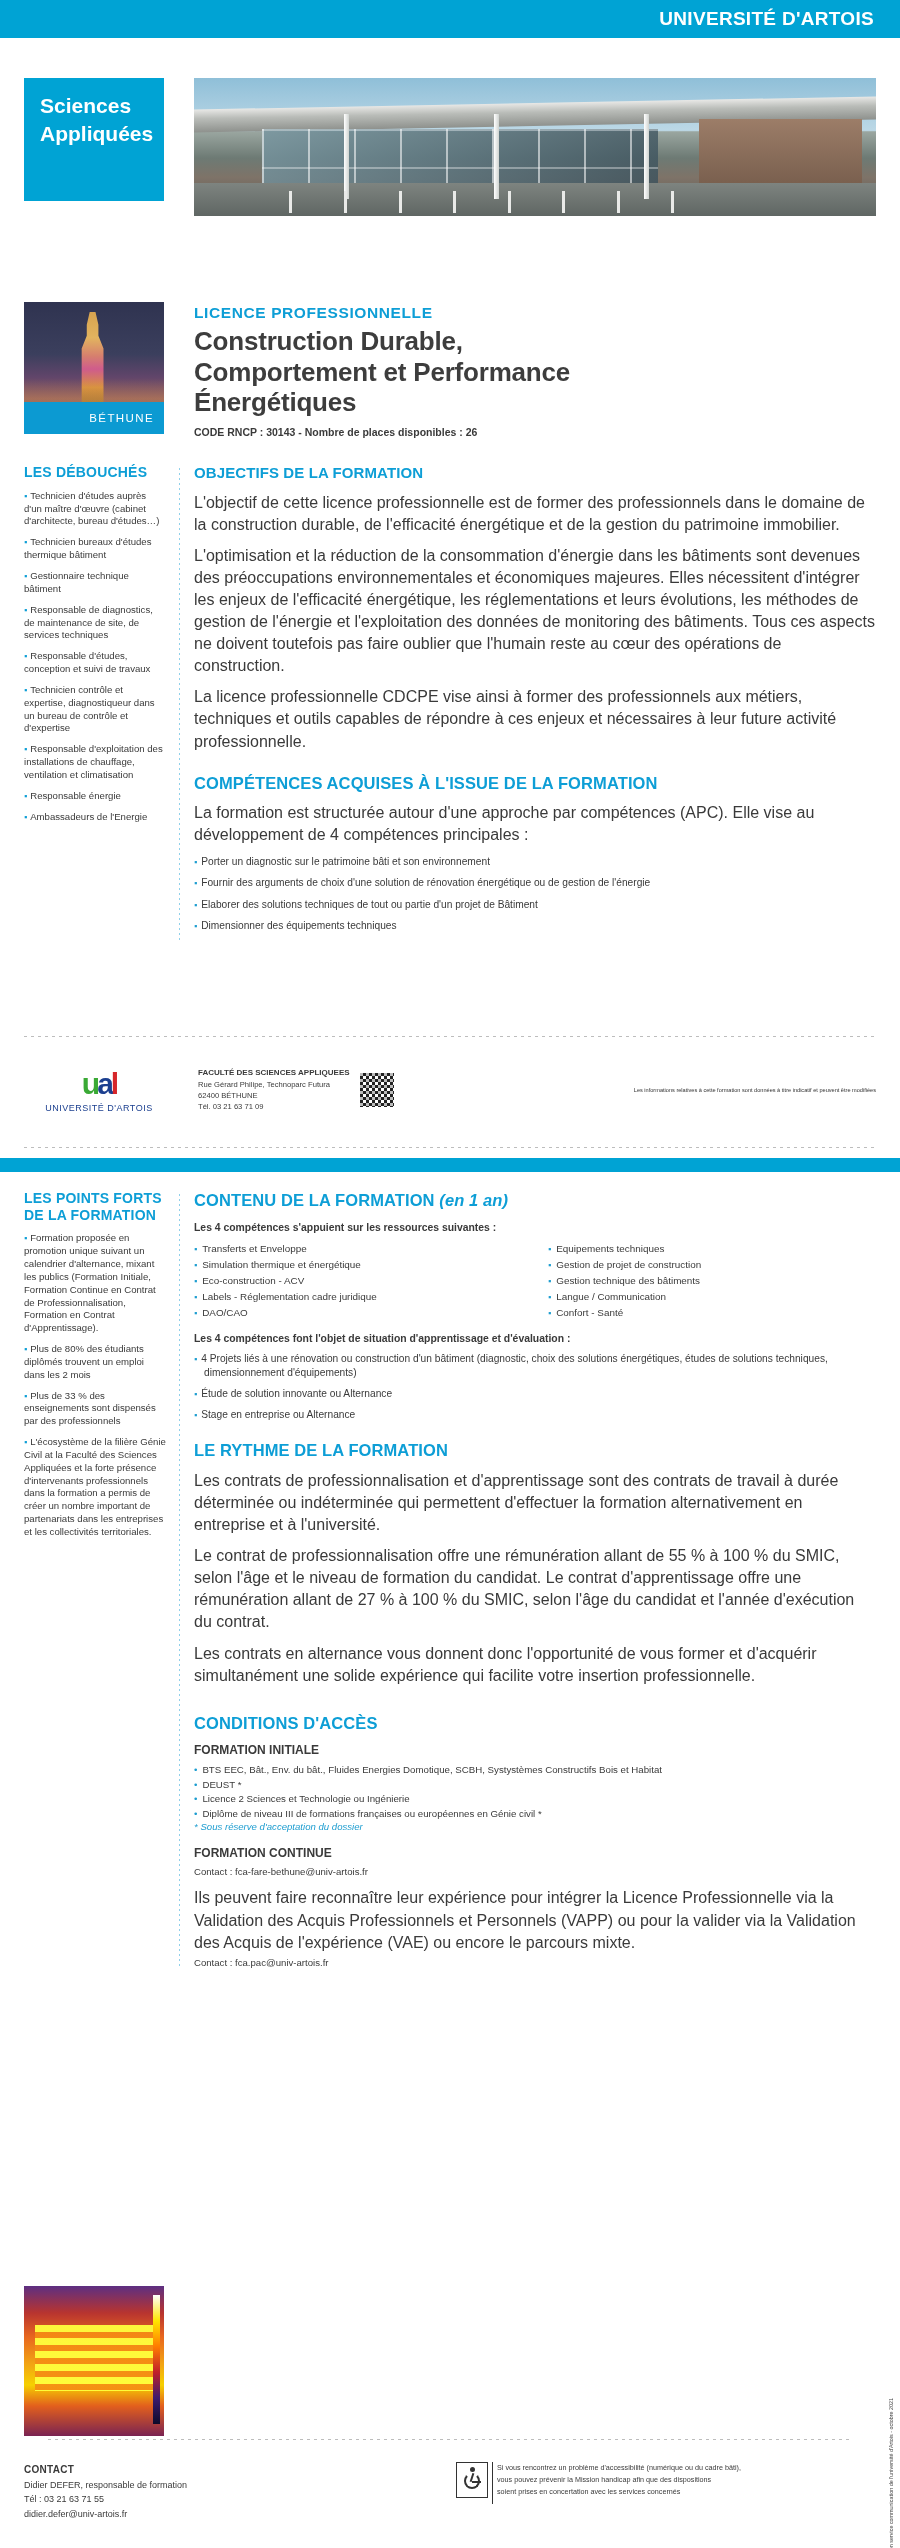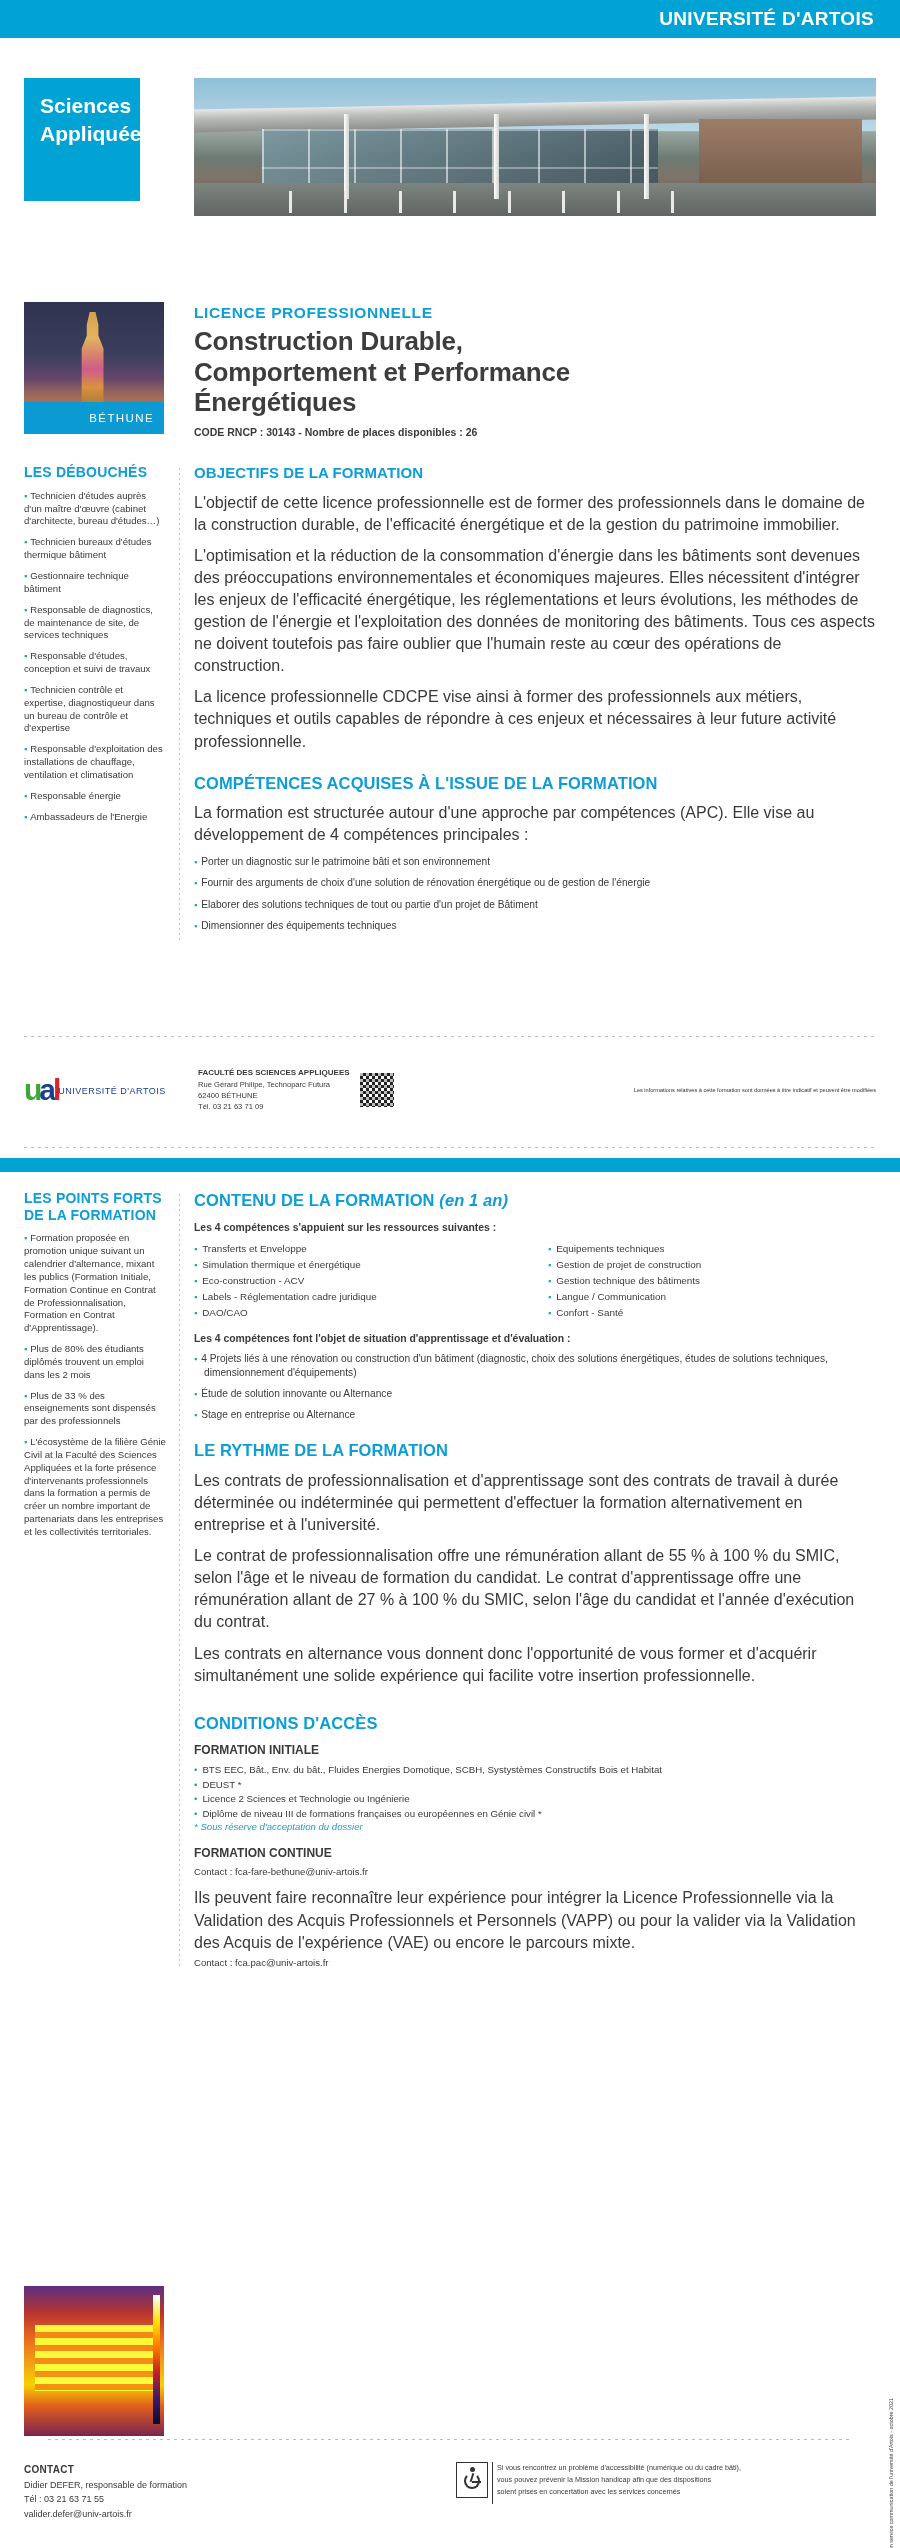--- a/index.html
+++ b/index.html
@@ -17,21 +17,21 @@
     display: flex; align-items: center; justify-content: flex-end;
     padding-right: 26px;
   }
   .topbar .uni {
     color: #fff; font-size: 19px; font-weight: bold; letter-spacing: .3px;
   }
   
   .hero { position: relative; height: 260px; }
   .badge-sciences {
     position: absolute; left: 24px; top: 40px;
-    width: 116px; height: 123px; background: #00a3d4;
+    width: 140px; height: 123px; background: #00a3d4;
     color: #fff; font-size: 21px; font-weight: bold; line-height: 1.35;
     padding: 14px 0 0 16px;
   }
   .hero-photo {
     position: absolute; left: 194px; top: 40px; width: 682px; height: 138px;
     background:
       linear-gradient(to bottom, #8fbfd8 0%, #bcd8e6 38%, #9aa6a0 39%, #6d7a74 58%, #7e7368 72%, #5a5550 100%);
     overflow: hidden;
   }
   .hero-photo .roof {
@@ -130,21 +130,21 @@
   .tiny-bul:before { content:"\2022"; color:#1d9dd0; margin-right: 5px; }
   .note-ital { font-size: 9.6px; font-style: italic; color:#1d9dd0; }
   .contact-min { font-size: 9.6px; margin-top: 3px; }
   
   .dash-h {
     margin: 18px 24px 0; height:1px;
     background-image: linear-gradient(to right,#bdbdbd 0 3px, transparent 3px 7px);
     background-size: 7px 1px;
   }
   .midfoot { position: relative; height: 92px; padding: 14px 24px 0; display:flex; align-items:center; }
-  .ua-logo { width: 150px; display:flex; flex-direction:row; align-items:center; }
+  .ua-logo { width: 150px; display:flex; flex-direction:column; align-items:center; }
   .ua-logo .mark { font-size: 30px; letter-spacing:-3px; font-weight:bold; }
   .ua-logo .mark .g { color:#3aa935; } .ua-logo .mark .b { color:#1b3f8f; } .ua-logo .mark .r { color:#d6262a; }
   .ua-logo .name { font-size: 9px; color:#1b3f8f; letter-spacing:.5px; margin-top:2px; }
   .midfoot .addr { margin-left: 24px; font-size: 7.6px; line-height: 1.5; }
   .midfoot .addr .t { font-weight: bold; font-size: 8px; }
   .midfoot .qr { width: 34px; height: 34px; margin-left: 10px;
     background-image:
       repeating-linear-gradient(to right,#222 0 3px,#fff 3px 6px),
       repeating-linear-gradient(to bottom,#222 0 3px,#fff 3px 6px);
     background-blend-mode: difference; background-color:#fff;}
@@ -349,21 +349,21 @@
 
 <div class="vert-note">Réalisation service communication de l'université d'Artois - octobre 2021</div>
 
 <div class="dash-h" style="position:absolute;left:24px;right:24px;bottom:108px"></div>
 
 <div class="pagefoot">
   <div class="c">
     <div class="h">CONTACT</div>
     <div>Didier DEFER, responsable de formation</div>
     <div>Tél : 03 21 63 71 55</div>
-    <div>valider.defer@univ-artois.fr</div>
+    <div>didier.defer@univ-artois.fr</div>
   </div>
   <div class="acc">
     <div class="box">
       <div class="wheel">
         <div class="head"></div>
           <div class="body"></div>
           <div class="arm"></div>
           <div class="leg"></div>
       </div>
     </div>

